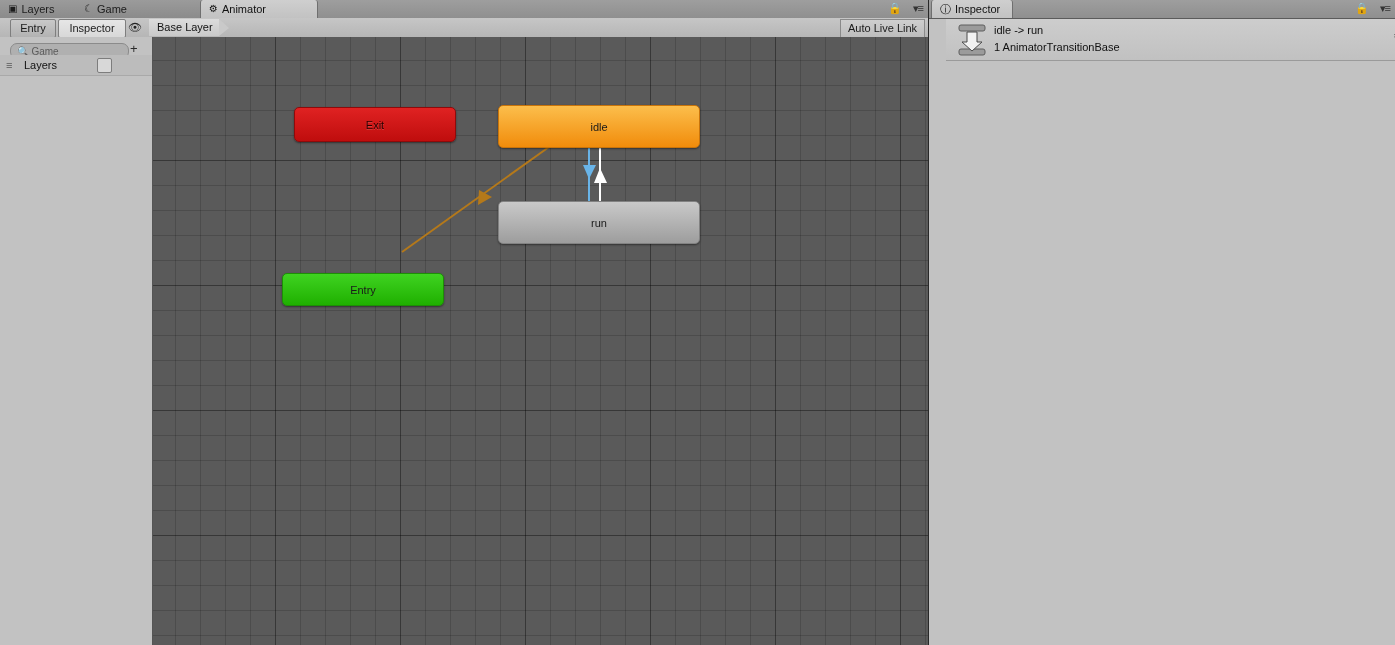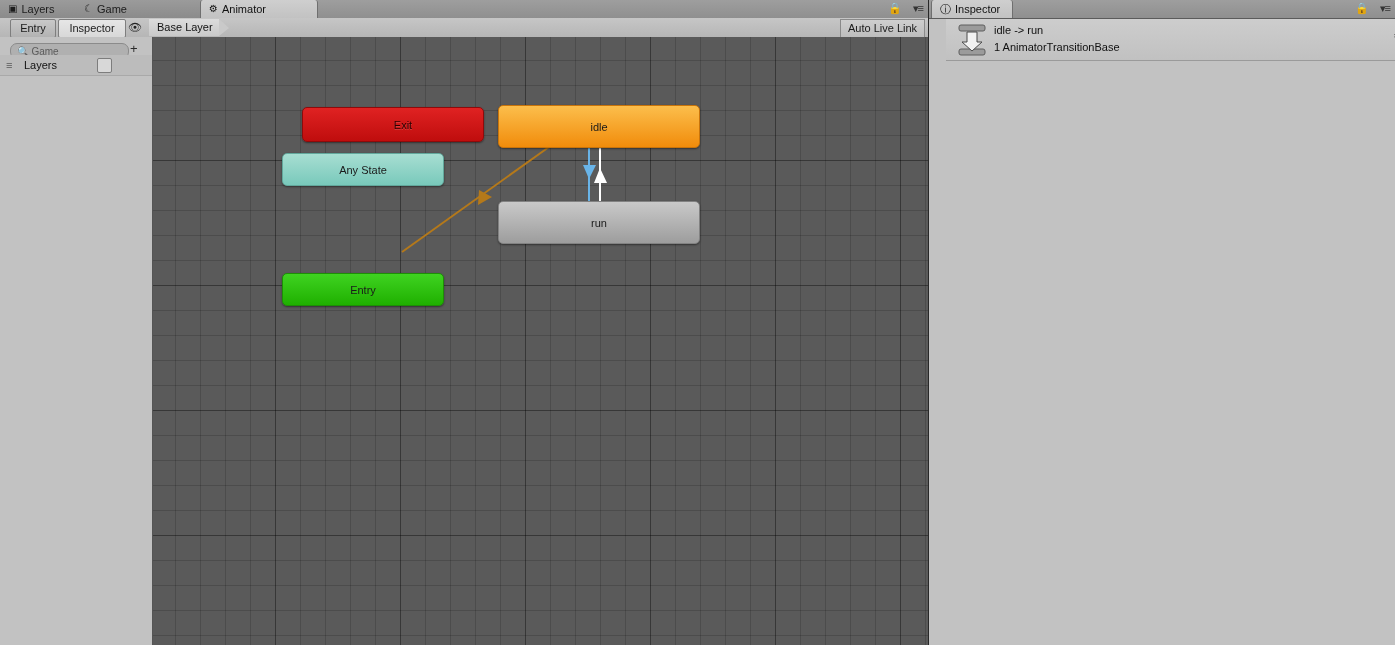--- a/index.html
+++ b/index.html
@@ -163,25 +163,22 @@
       <svg class="abs" style="left:0;top:0;width:775px;height:608px;pointer-events:none;">
         <line x1="436" y1="109" x2="436" y2="168" stroke="#69b4e8" stroke-width="2"></line>
         <polygon points="430,128 443,128 436,142" fill="#69b4e8"></polygon>
       </svg>
 
       <svg class="abs" style="left:0;top:0;width:775px;height:608px;pointer-events:none;">
         <line x1="447" y1="109" x2="447" y2="168" stroke="#ffffff" stroke-width="2"></line>
         <polygon points="441,146 454,146 447,131" fill="#ffffff"></polygon>
       </svg>
 
-      <div class="node exit nosel" style="left:149px;top:70px;width:160px;height:33px;padding-left:20px;">
+      <div class="node exit nosel" style="left:141px;top:70px;width:160px;height:33px;">
         <span>Exit</span>
-      </div>
-      <div class="node anystate nosel" style="left:129px;top:116px;width:160px;height:31px;">
-        <span>Any State</span>
       </div>
       <div class="node entry nosel" style="left:129px;top:212px;width:160px;height:31px;margin-top:24px;">
         <span>Entry</span>
       </div>
       <div class="node idle nosel" style="left:345px;top:68px;width:200px;height:41px;">
         <span>idle</span>
       </div>
       <div class="node run nosel" style="left:345px;top:164px;width:200px;height:41px;">
         <span>run</span>
       </div>

